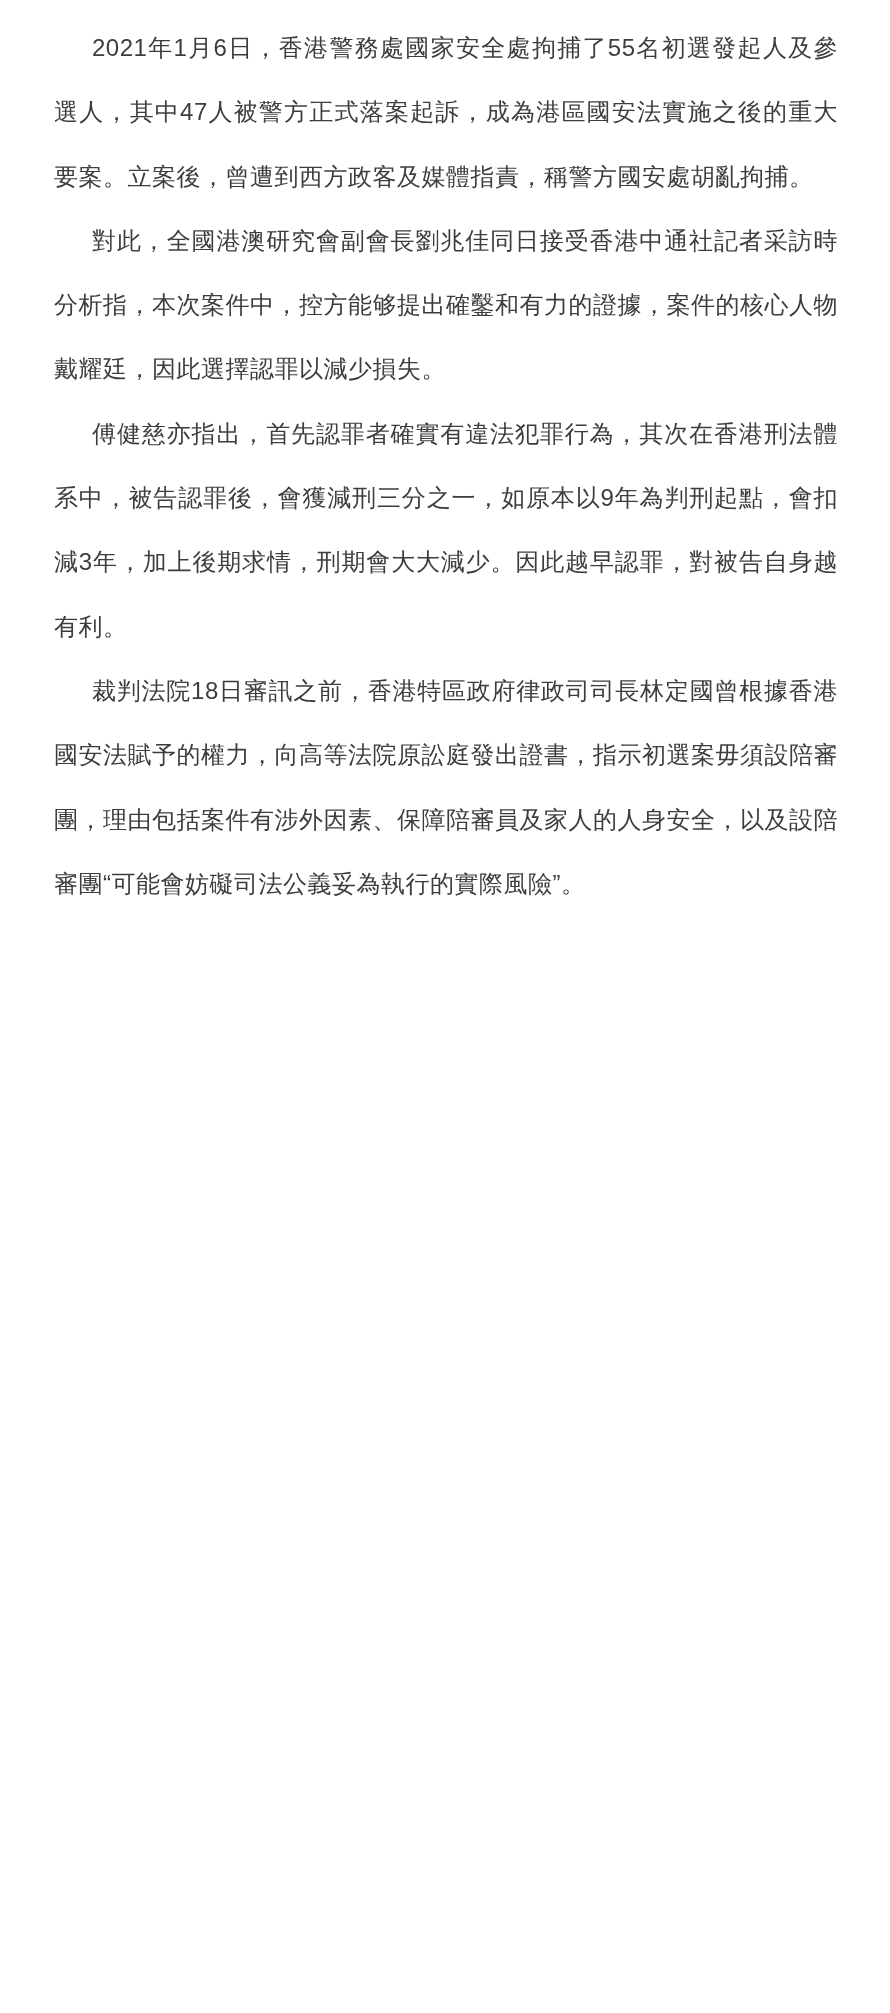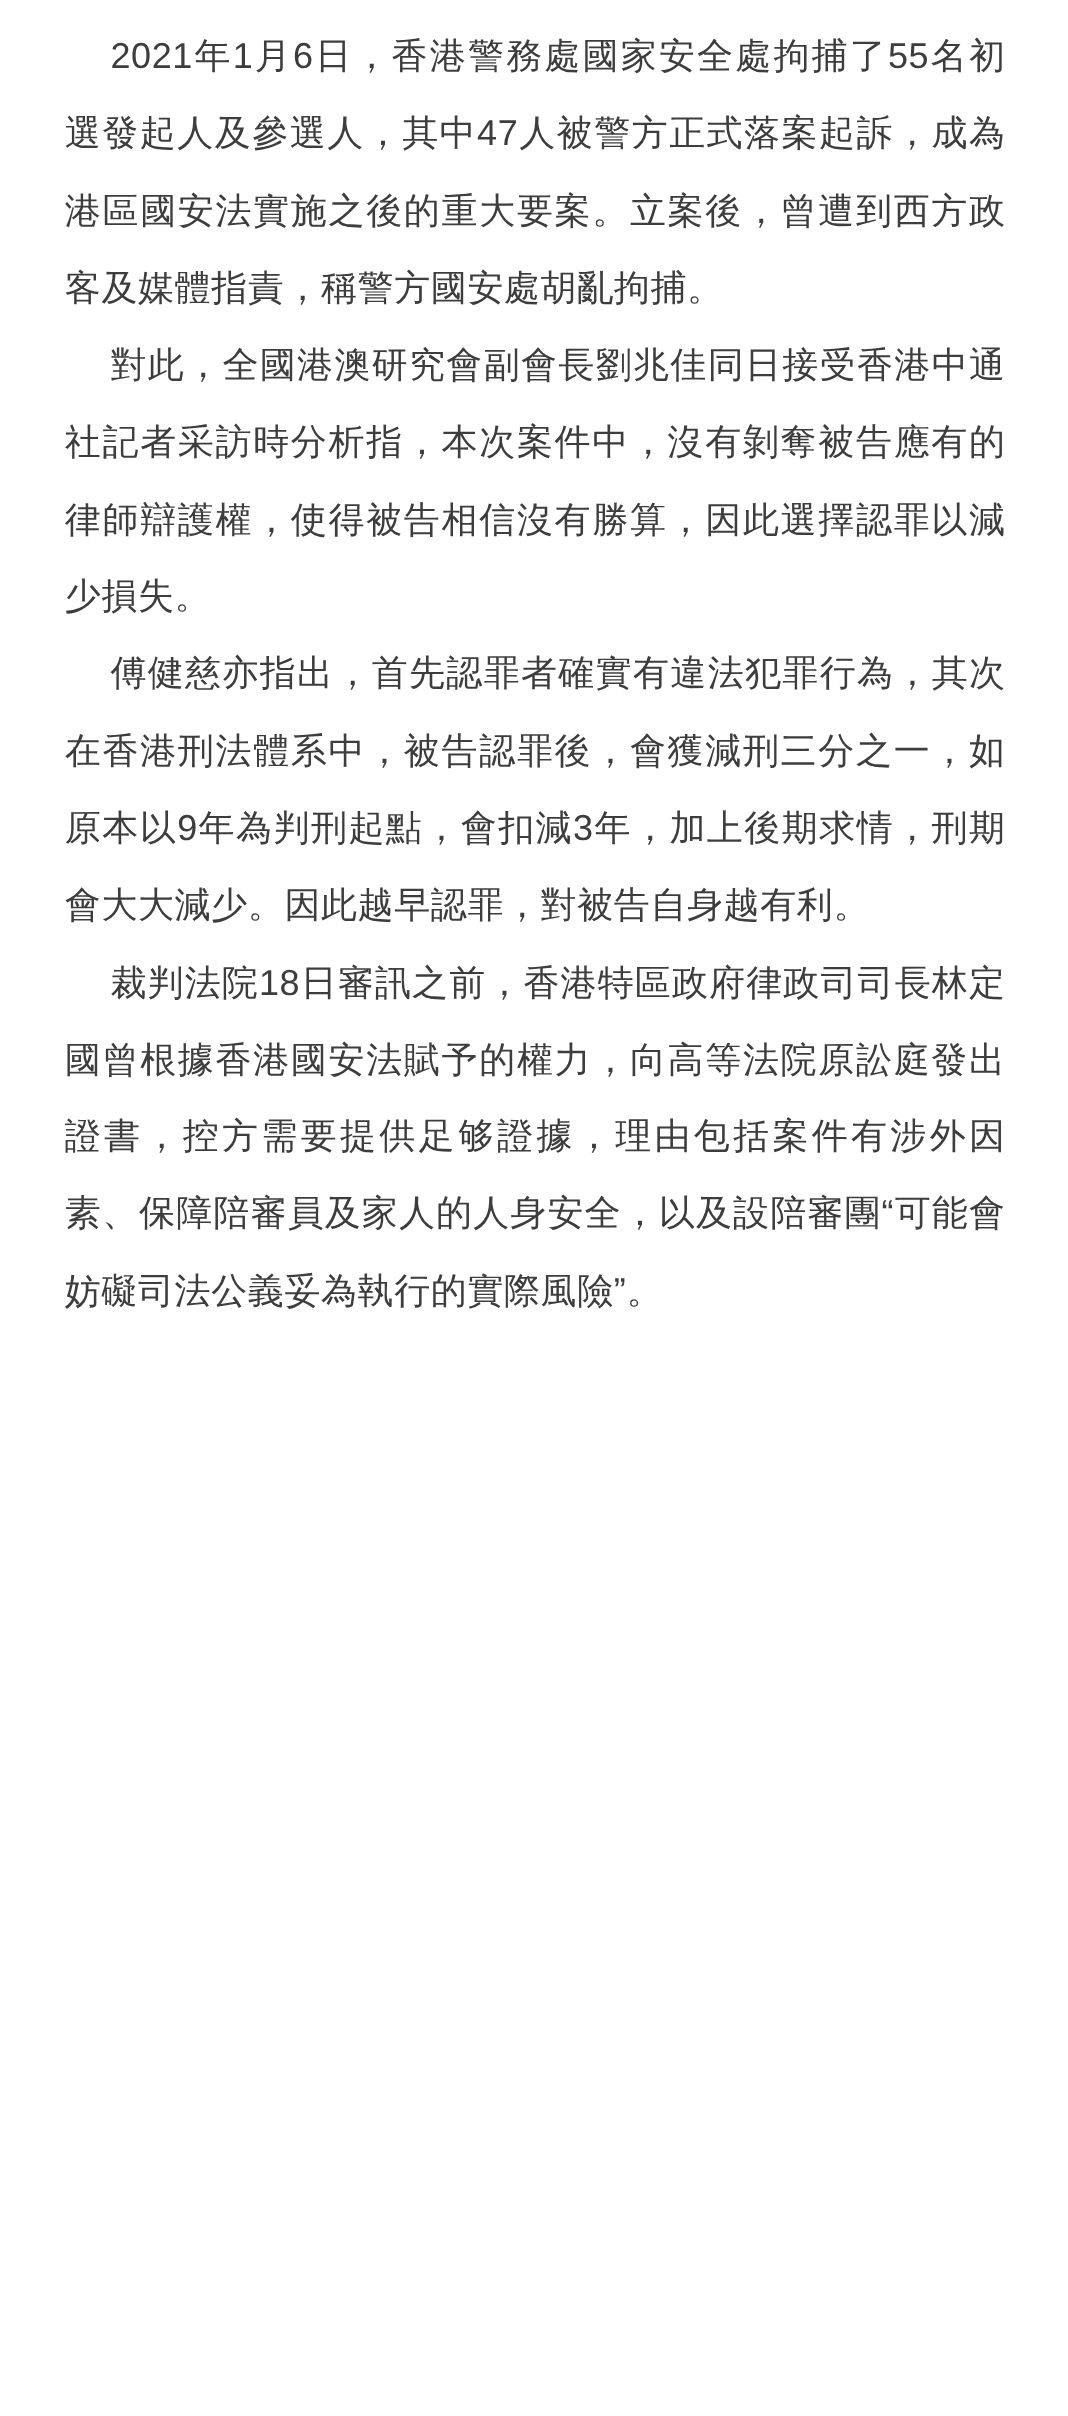--- a/index.html
+++ b/index.html
@@ -12,32 +12,32 @@
     min-height: 2013px;
     font-family: "Liberation Sans", sans-serif;
   }
   .article {
     box-sizing: border-box;
     width: 890px;
     padding: 16px 52px 10px 54px;
   }
   .para {
     margin: 0;
-    font-size: 30px;
+    font-size: 24px;
     line-height: 64.3px;
     color: #3d3d3d;
     text-align: justify;
     text-indent: 38px;
     letter-spacing: 0.5px;
     word-break: break-all;
     font-family: "Liberation Sans", sans-serif;
   }
 </style>
 </head>
 <body style="background: rgb(255, 255, 255);">
 
 <div class="article">
 
 <p class="para">2021年1月6日，香港警務處國家安全處拘捕了55名初選發起人及參選人，其中47人被警方正式落案起訴，成為港區國安法實施之後的重大要案。立案後，曾遭到西方政客及媒體指責，稱警方國安處胡亂拘捕。</p>
-    <p class="para">對此，全國港澳研究會副會長劉兆佳同日接受香港中通社記者采訪時分析指，本次案件中，沒有剝奪被告應有的律師辯護權，使得被告相信沒有勝算，因此選擇認罪以減少損失。</p>
+    <p class="para">對此，全國港澳研究會副會長劉兆佳同日接受香港中通社記者采訪時分析指，本次案件中，控方能够提出確鑿和有力的證據，案件的核心人物戴耀廷，因此選擇認罪以減少損失。</p>
     <p class="para">傅健慈亦指出，首先認罪者確實有違法犯罪行為，其次在香港刑法體系中，被告認罪後，會獲減刑三分之一，如原本以9年為判刑起點，會扣減3年，加上後期求情，刑期會大大減少。因此越早認罪，對被告自身越有利。</p>
-    <p class="para">裁判法院18日審訊之前，香港特區政府律政司司長林定國曾根據香港國安法賦予的權力，向高等法院原訟庭發出證書，控方需要提供足够證據，理由包括案件有涉外因素、保障陪審員及家人的人身安全，以及設陪審團“可能會妨礙司法公義妥為執行的實際風險”。</p>
+    <p class="para">裁判法院18日審訊之前，香港特區政府律政司司長林定國曾根據香港國安法賦予的權力，向高等法院原訟庭發出證書，指示初選案毋須設陪審團，理由包括案件有涉外因素、保障陪審員及家人的人身安全，以及設陪審團“可能會妨礙司法公義妥為執行的實際風險”。</p>
   </div>
 
 </body></html>

